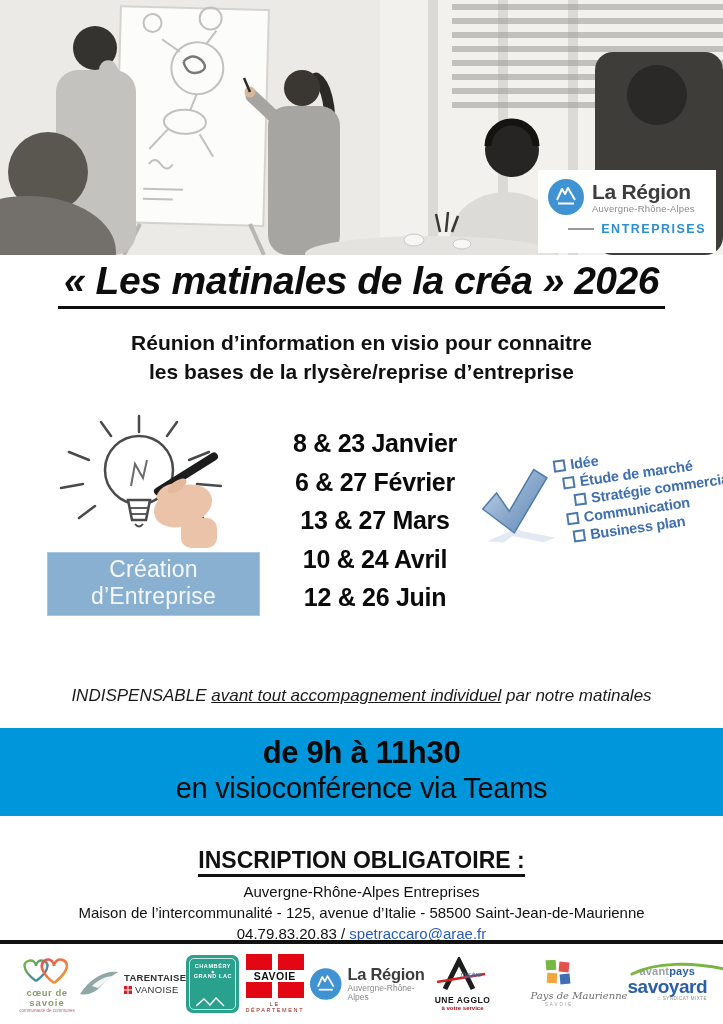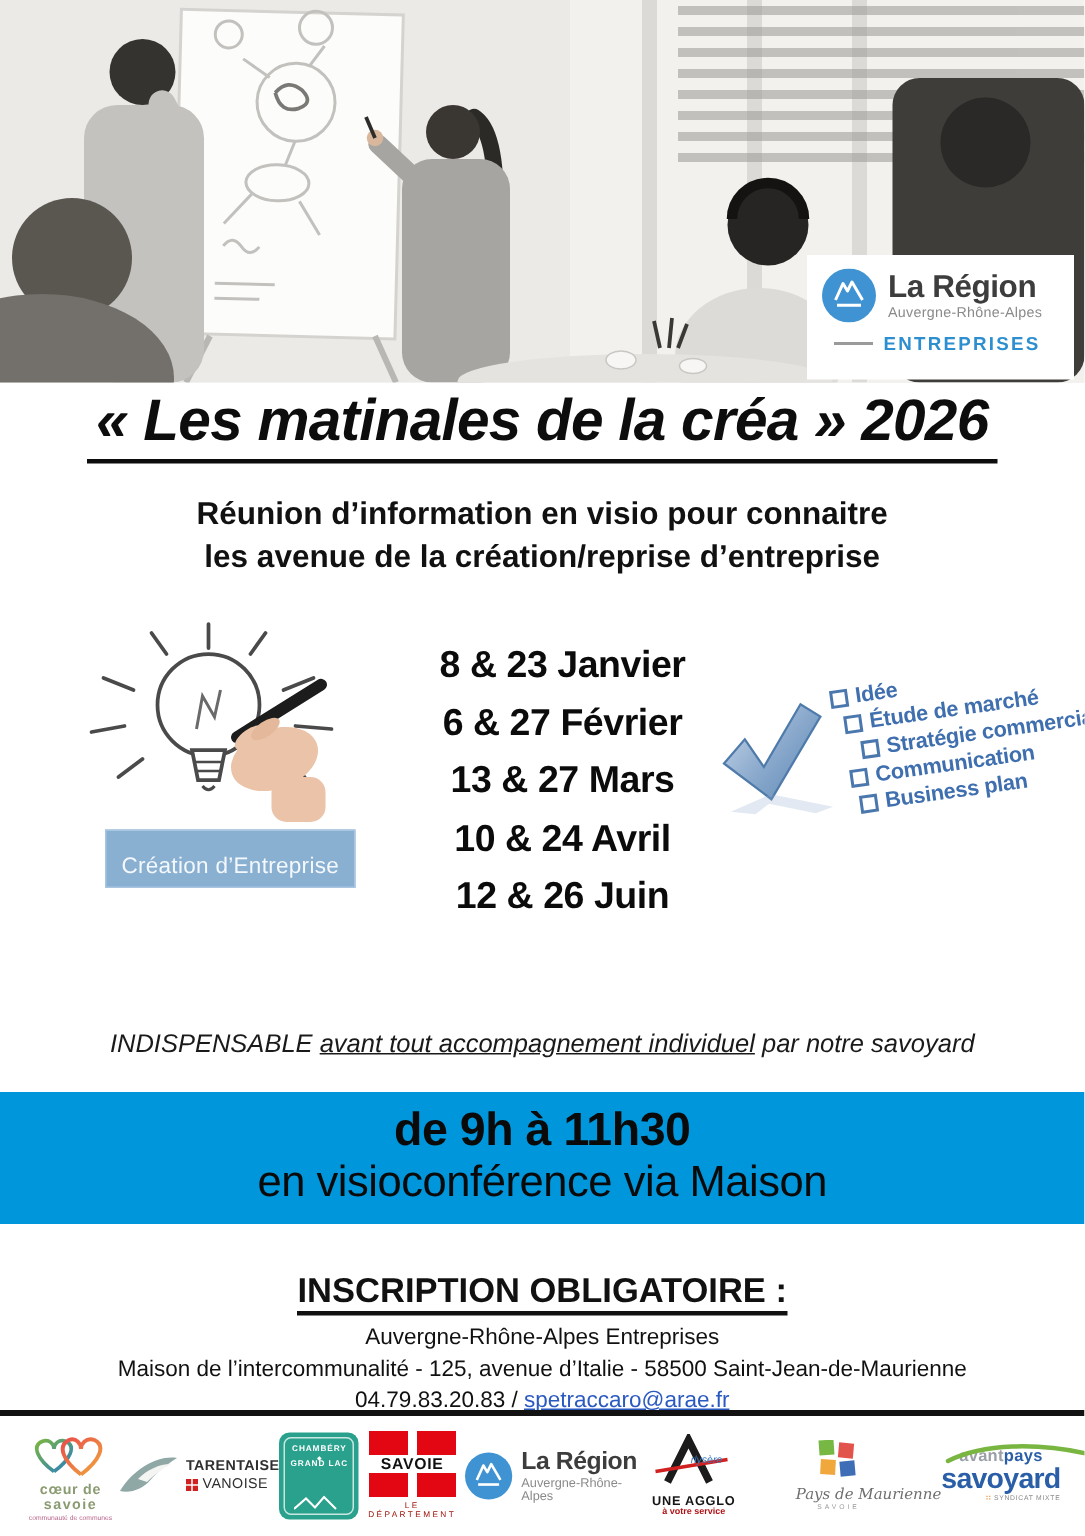--- a/index.html
+++ b/index.html
@@ -7,33 +7,33 @@
   .page { position:relative; width:723px; height:844px; background:#fff; }
 
   
   .photo { position:absolute; left:0; top:0; width:723px; height:255px; overflow:hidden; background:#eceae7; }
   .photo svg { display:block; }
   .region-card { position:absolute; left:538px; top:170px; width:178px; height:83px; background:#fff; padding:9px 10px 6px 10px; }
   .rc-row { display:flex; align-items:center; gap:8px; }
   .rc-circle { width:36px; height:36px; flex:0 0 36px; }
   .rc-brand { font-size:21px; font-weight:bold; color:#3d3d3d; line-height:21px; letter-spacing:-0.3px; }
   .rc-region { font-size:9.5px; color:#8a8a8a; letter-spacing:0.2px; margin-top:1px; }
-  .rc-bottom { display:flex; align-items:center; gap:7px; margin-top:7px; padding-left:8px; }
+  .rc-bottom { display:flex; align-items:center; gap:7px; margin-top:7px; padding-left:8px;justify-content:flex-end; }
   .rc-line { width:26px; height:2px; background:#9a9a9a; }
   .rc-div { font-size:12.5px; font-weight:bold; color:#2e8fd0; letter-spacing:1.5px; }
 
   
   .title { position:absolute; left:0; top:259px; width:723px; text-align:center; }
   .title span { display:inline-block; font-size:39px; font-weight:bold; font-style:italic; color:#0d0d0d; letter-spacing:-0.5px; border-bottom:3.5px solid #0d0d0d; padding:0 6px 3px 6px; }
 
   .subtitle { position:absolute; left:0; top:328px; width:723px; text-align:center; font-size:21px; font-weight:bold; color:#111; line-height:29px; }
 
   
   .illustration { position:absolute; left:26px; top:414px; width:234px; text-align:center; }
-  .idea-label { display:inline-block; margin-top:0px; background:rgba(127,169,205,0.92); border:1px solid #a9c6e0; color:#f4f8fc; font-size:15px; padding:15px 10px 5px 10px; letter-spacing:0.2px;margin-left:21px; }
+  .idea-label { display:inline-block; margin-top:0px; background:rgba(127,169,205,0.92); border:1px solid #a9c6e0; color:#f4f8fc; font-size:23px; padding:3px 10px 5px 10px; letter-spacing:0.2px;margin-left:21px; }
 
   .dates { position:absolute; left:270px; top:424px; width:210px; text-align:center; font-size:25px; font-weight:bold; color:#0b0b0b; line-height:38.5px; letter-spacing:-0.3px; }
 
   .checklist { position:absolute; left:487px; top:468px; width:240px; transform:rotate(-8deg); transform-origin:0 0; }
   .checkmark3d { position:absolute; left:-12px; top:6px; width:72px; height:80px; }
   .check-items { margin-left:60px; }
   .check-row { display:flex; align-items:center; gap:5px; margin-bottom:2px; }
   .check-row.c0 { margin-left:6px; }
   .check-row.c1 { margin-left:13px; }
   .check-row.c2 { margin-left:22px; }
@@ -201,21 +201,21 @@
       </div>
     </div>
   </div>
 
   <div class="title">
     <span>« Les matinales de la créa » 2026</span>
   </div>
 
   <div class="subtitle">
     <div>Réunion d’information en visio pour connaitre</div>
-    <div>les avenue de la création/reprise d’entreprise</div>
+    <div>les bases de la rlysère/reprise d’entreprise</div>
   </div>
 
   <div class="illustration">
     <svg width="224" height="134" viewBox="0 0 224 134">
       <g stroke="#4a4a4a" stroke-width="2.5" stroke-linecap="round">
         <line x1="70" y1="8" x2="80" y2="22"></line>
         <line x1="108" y1="2" x2="108" y2="18"></line>
         <line x1="146" y1="8" x2="136" y2="22"></line>
         <line x1="38" y1="38" x2="58" y2="46"></line>
         <line x1="178" y1="38" x2="158" y2="46"></line>
@@ -278,26 +278,26 @@
         <span class="check-label">Communication</span>
       </div>
       <div class="check-row c4">
         <span class="checkbox"></span>
         <span class="check-label">Business plan</span>
       </div>
     </div>
   </div>
 
   <div class="note">
-    <span>INDISPENSABLE </span><span class="u">avant tout accompagnement individuel</span><span> par notre savoyard</span>
+    <span>INDISPENSABLE </span><span class="u">avant tout accompagnement individuel</span><span> par notre matinales</span>
   </div>
 
   <div class="banner">
     <div class="time">de 9h à 11h30</div>
-    <div class="mode">en visioconférence via Maison</div>
+    <div class="mode">en visioconférence via Teams</div>
   </div>
 
   <div class="registration">
     <div class="reg-heading">
       <span>INSCRIPTION OBLIGATOIRE :</span>
     </div>
     <div class="reg-org">Auvergne-Rhône-Alpes Entreprises</div>
     <div class="reg-address">Maison de l’intercommunalité - 125, avenue d’Italie - 58500 Saint-Jean-de-Maurienne</div>
     <div class="reg-contact">
       <span>04.79.83.20.83</span><span> / </span><a href="#">spetraccaro@arae.fr</a>

